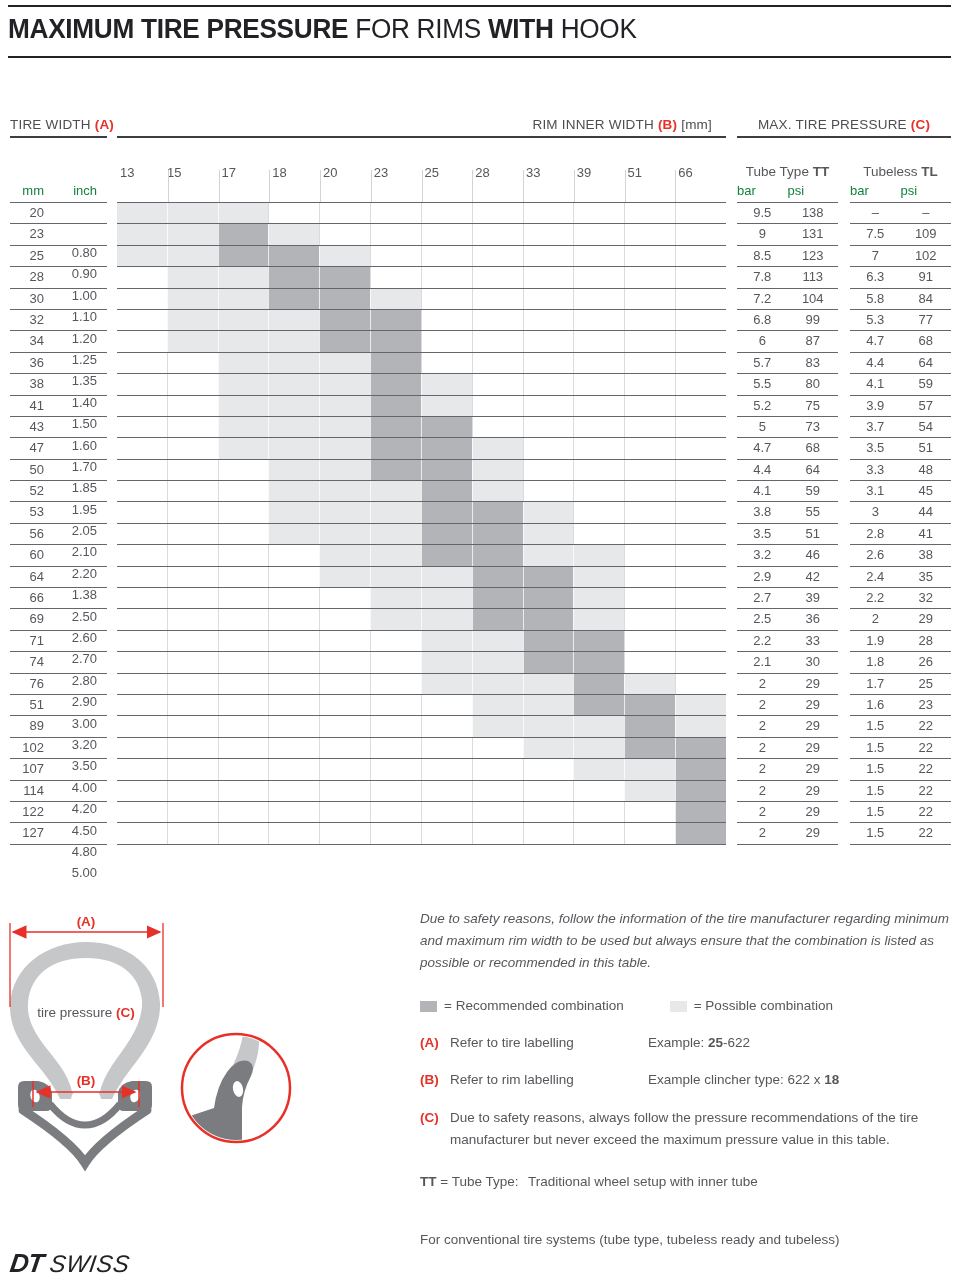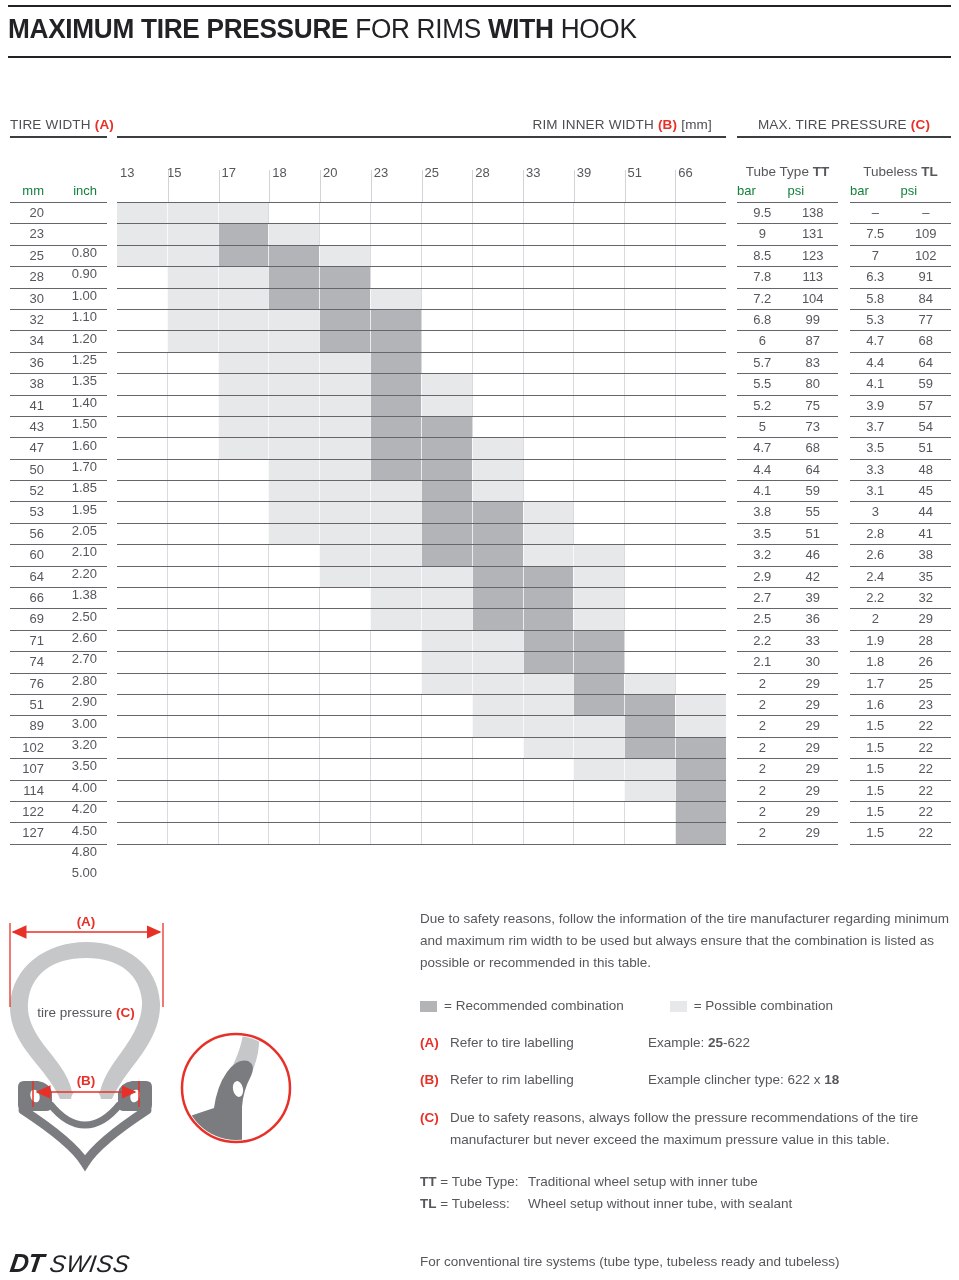--- a/index.html
+++ b/index.html
@@ -31,21 +31,21 @@
   #tw-block .inch{flex:1;text-align:right;padding-right:10px;margin-top:40px;}
   #grid-block{left:117px;width:609px;}
   .cell{flex:1;border-left:1px solid #dadbdd;}
   .cell.first{border-left:none;}
   .cell.c-p{background:#e7e8ea;border-left-color:rgba(255,255,255,0.75);}
   .cell.c-r{background:#b2b4b7;border-left-color:rgba(255,255,255,0.75);}
   #tt-block{left:737px;width:101px;}
   #tl-block{left:850px;width:101px;}
   .pr span{width:50%;text-align:center;}
   #notes{position:absolute;left:420px;top:908px;width:534px;font-size:13.5px;line-height:22px;color:#55575b;}
-  #intro{margin:0 0 5px 0;}
+  #intro{margin:0 0 5px 0;font-style:italic;}
   #legend{display:flex;align-items:center;margin-top:21px;height:22px;}
   .swatch{display:inline-block;width:17px;height:11px;margin-right:7px;}
   .swatch.c-r{background:#b2b4b7;}
   .swatch.c-p{background:#e7e8ea;}
   #legend .gap{width:46px;}
   .note-row{position:relative;margin-top:15px;display:flex;}
   .note-row .mark{color:#e73128;font-weight:700;width:30px;flex:none;}
   .note-row .example{position:absolute;left:216px;top:0;white-space:nowrap;margin-left:12px;}
   .note-row .bold{font-weight:700;}
   #note-c{align-items:flex-start;margin-top:16px;}
@@ -976,24 +976,20 @@
     </div>
     <div class="note-row" id="note-c">
       <span class="mark">(C)</span>
       <span class="txt">Due to safety reasons, always follow the pressure recommendations of the tire manufacturer but never exceed the maximum pressure value in this table.</span>
     </div>
     <div id="defs">
       <div class="def-row">
         <span class="abbr">TT</span><span> = Tube Type:</span>
         <span class="desc">Traditional wheel setup with inner tube</span>
       </div>
-      <div class="def-row">
-        <span class="abbr">TL</span><span> = Tubeless:</span>
-        <span class="desc">Wheel setup without inner tube, with sealant</span>
-      </div>
     </div>
     <p id="footer-line">For conventional tire systems  (tube type, tubeless ready and tubeless)</p>
   </div>
 
   <div id="logo">
     <span class="dt">DT</span><span class="swiss">SWISS</span>
   </div>
 
 </div>
 

